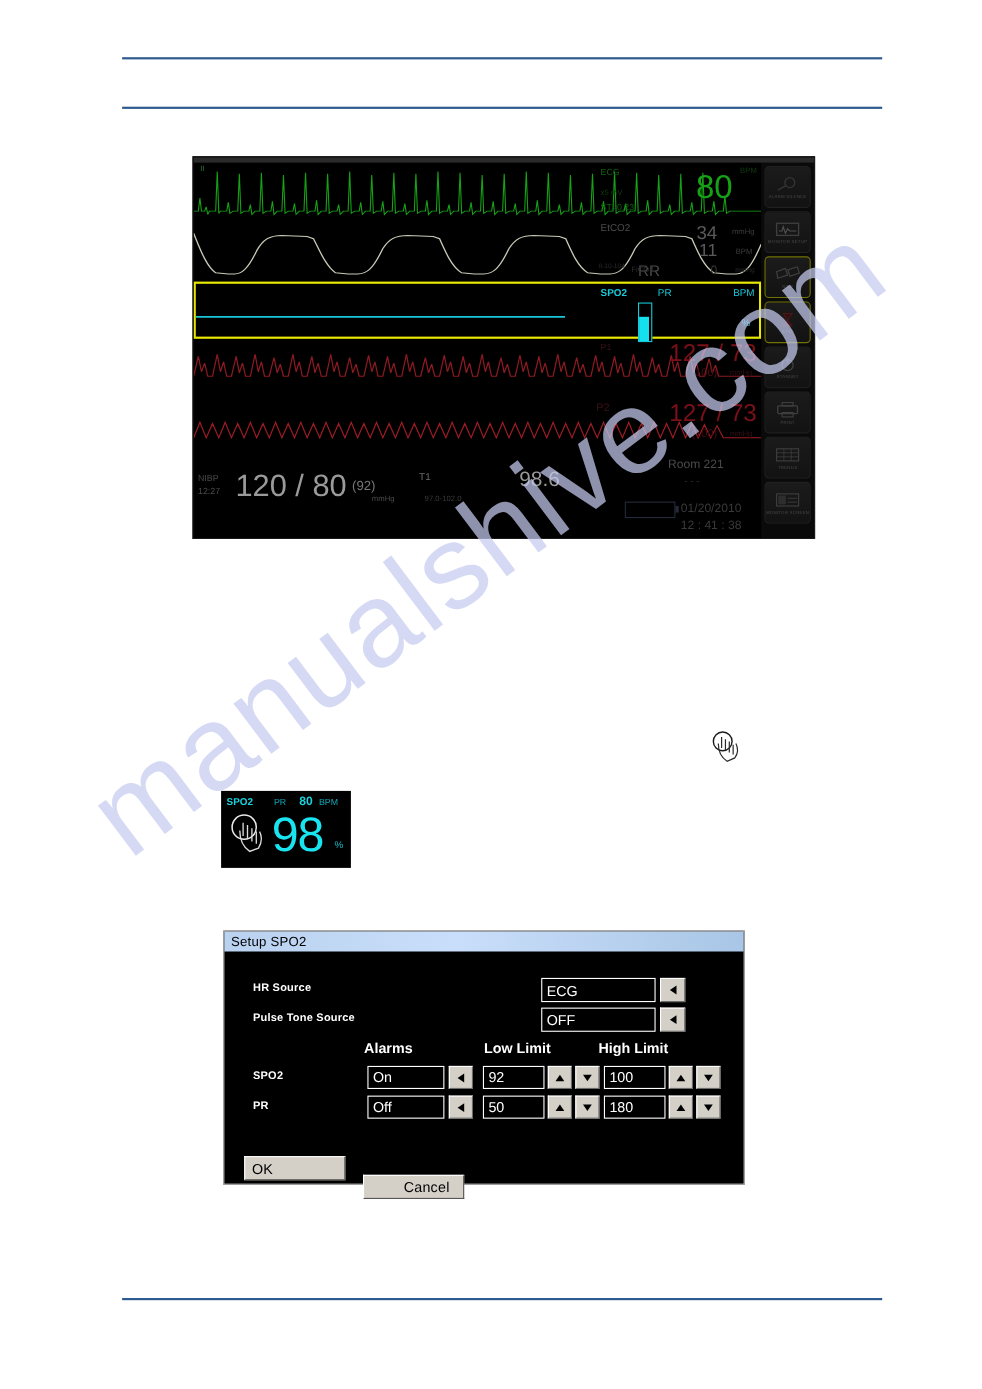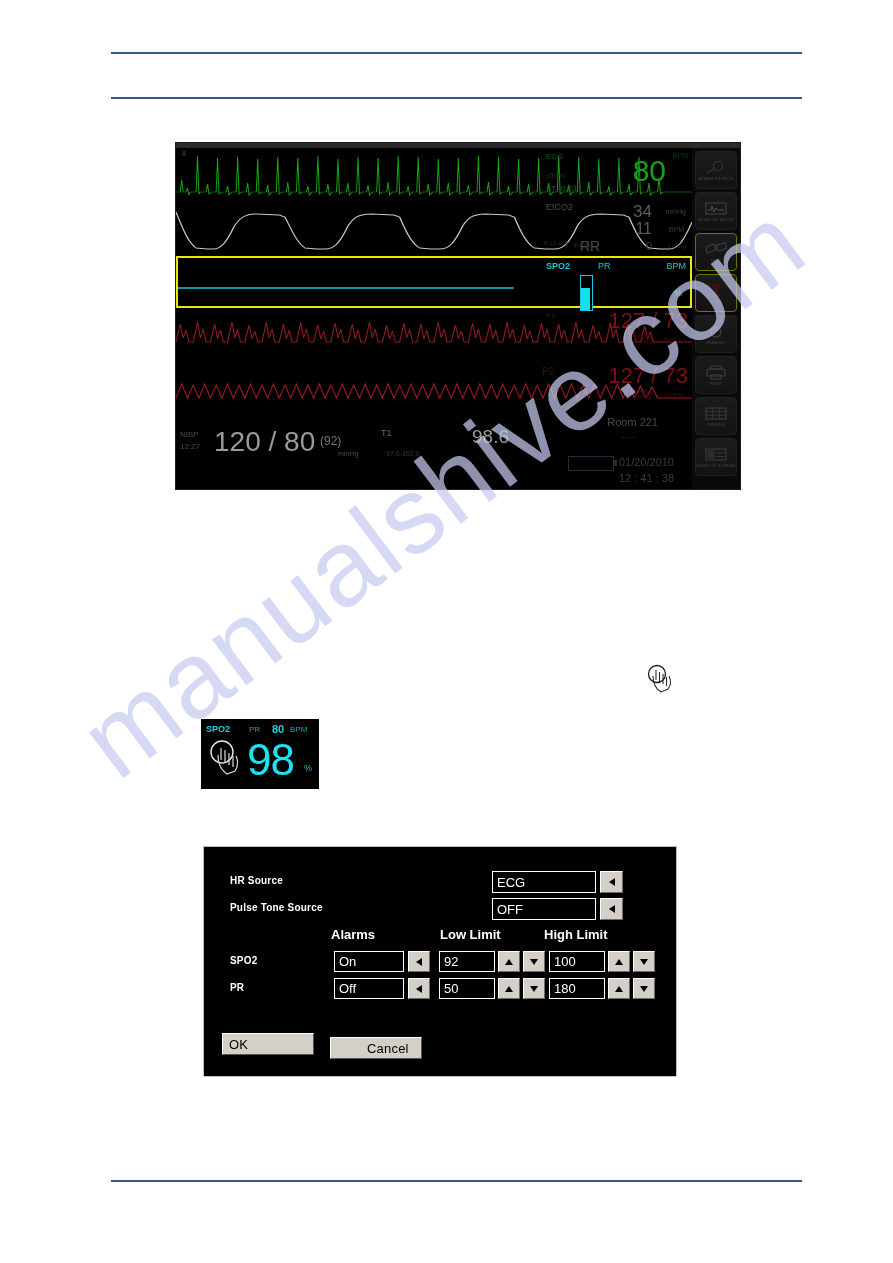--- a/index.html
+++ b/index.html
@@ -329,20 +329,23 @@
   </svg>
 </div>
 
 <svg id="hand-cursor" viewBox="0 0 34 34">
   <circle cx="14" cy="11" r="8.5" fill="none" stroke="#1c1c1c" stroke-width="1.3"></circle>
   <path d="M13,7 L13,17 M16.5,9 L16.5,19 M20,11 L20,21 M23.5,14 L23.5,23" stroke="#2a2a2a" stroke-width="1.1" fill="none"></path>
   <path d="M10,13 C10,20 13,26 18,29 L25,26 C28,22 28,17 26,13" fill="none" stroke="#2a2a2a" stroke-width="1.1"></path>
 </svg>
 
 <div id="setup-dialog">
+  <div id="dlg-titlebar">
+    <span id="dlg-title">Setup SPO2</span>
+  </div>
   <div id="dlg-body">
 
     <span class="dlg-label" style="left:26px;top:28px;">HR Source</span>
     <div class="field" style="left:288px;top:24px;width:104px;height:22px;">
       <span>ECG</span>
     </div>
     <div class="btn3d" style="left:396px;top:24px;width:23px;height:22px;">
       <span class="tri tri-left"></span>
     </div>
 
@@ -406,17 +409,17 @@
     <div class="btn3d" style="left:404px;top:131px;width:22px;height:21px;">
       <span class="tri tri-up"></span>
     </div>
     <div class="btn3d" style="left:429px;top:131px;width:22px;height:21px;">
       <span class="tri tri-down"></span>
     </div>
 
     <div class="pushbtn" style="left:18px;top:186px;width:92px;height:22px;">
       <span>OK</span>
     </div>
-    <div class="pushbtn" style="left:126px;top:190px;width:92px;height:22px;padding-left:36px;">
+    <div class="pushbtn" style="left:126px;top:203px;width:92px;height:22px;padding-left:36px;">
       <span>Cancel</span>
     </div>
   </div>
 </div>
 
 </body></html>

